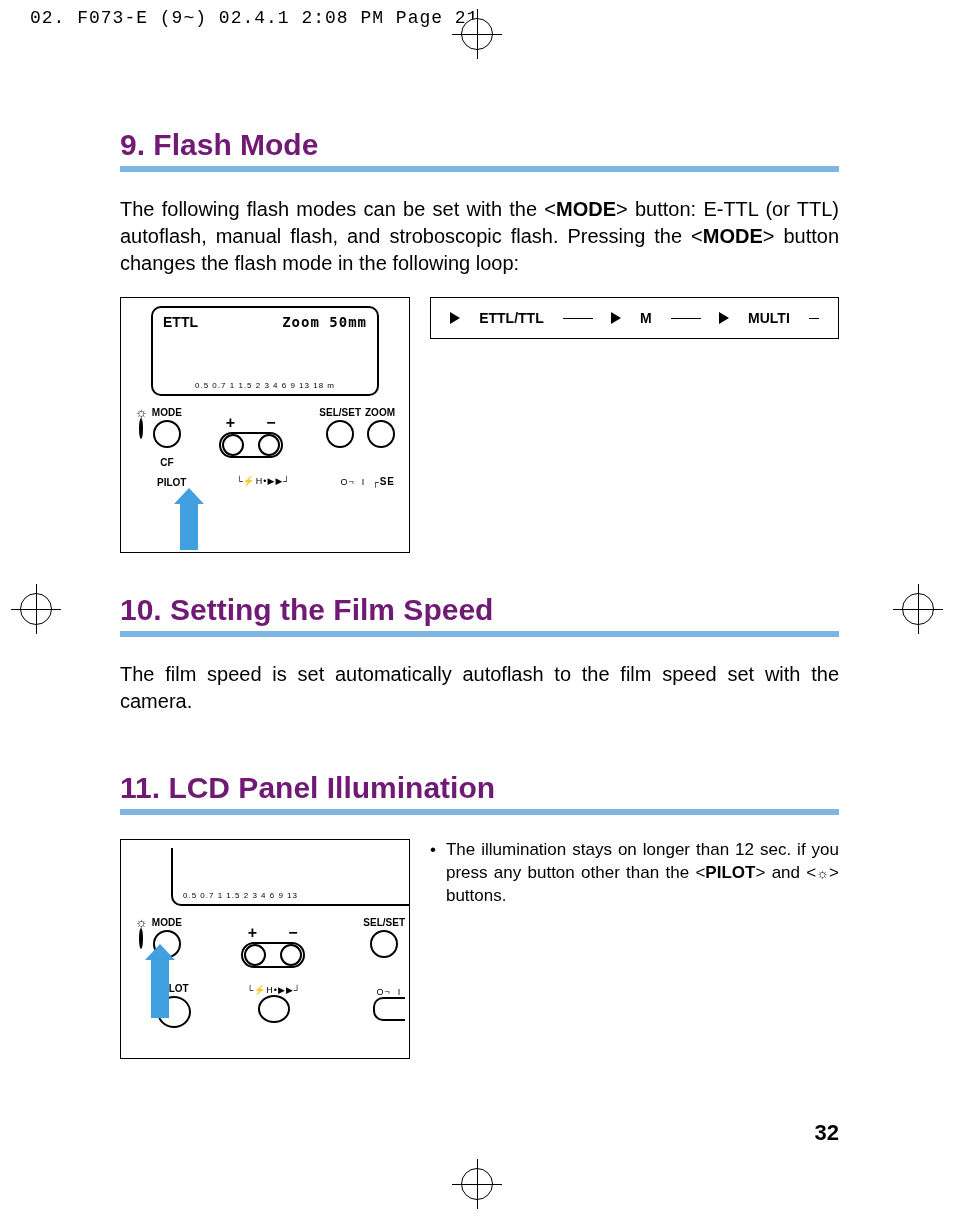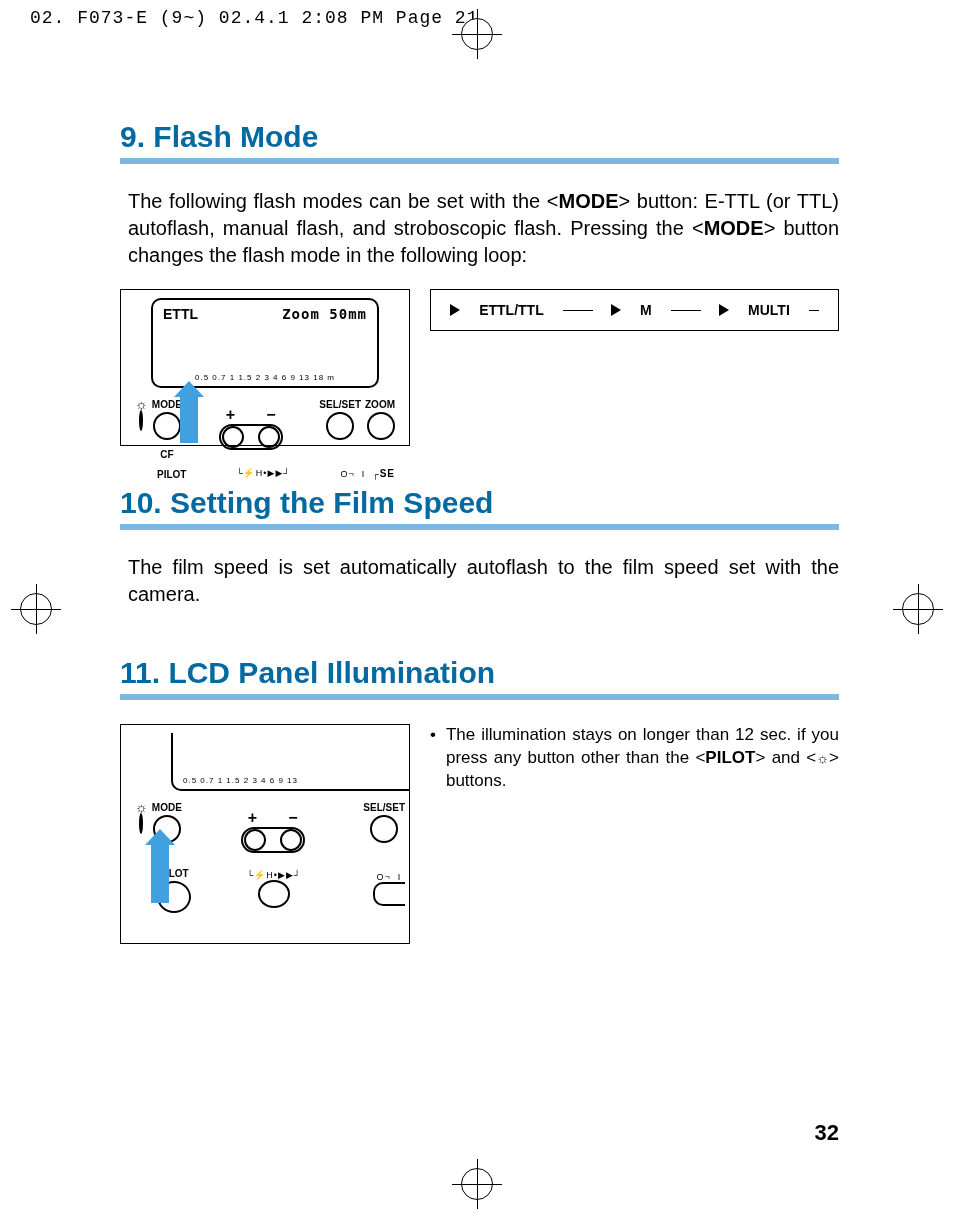--- a/index.html
+++ b/index.html
@@ -67,48 +67,48 @@
     top: 42px;
     bottom: 42px;
   }
   .content {
     padding: 70px 40px 40px 40px;
   }
   h2.section {
     font-family: Arial, Helvetica, sans-serif;
     font-weight: bold;
     font-size: 30px;
-    color: #0369a1;
-    margin: 8px 0 4px 0;
+    color: #701a75;
+    margin: 16px 0 4px 0;
   }
   .underline {
     height: 6px;
     background: #7db6e0;
     margin-bottom: 24px;
   }
   p.body {
     font-size: 20px;
     line-height: 1.35;
-    margin: 0 0 20px 8px;
+    margin: 0 0 20px 0;
     text-align: justify;
   }
   .bold-inline {
     font-weight: 900;
     font-family: Arial, Helvetica, sans-serif;
   }
   .diagram-row {
     display: flex;
     align-items: flex-start;
     gap: 20px;
     margin-bottom: 40px;
   }
   .flash-diagram {
     border: 1px solid #000;
     width: 290px;
-    height: 157px;
+    height: 256px;
     position: relative;
     box-sizing: border-box;
     padding: 8px 10px 0 10px;
   }
   .lcd-screen {
     border: 2px solid #000;
     border-radius: 10px;
     height: 90px;
     margin: 0 20px;
     padding: 6px 10px 2px 10px;

